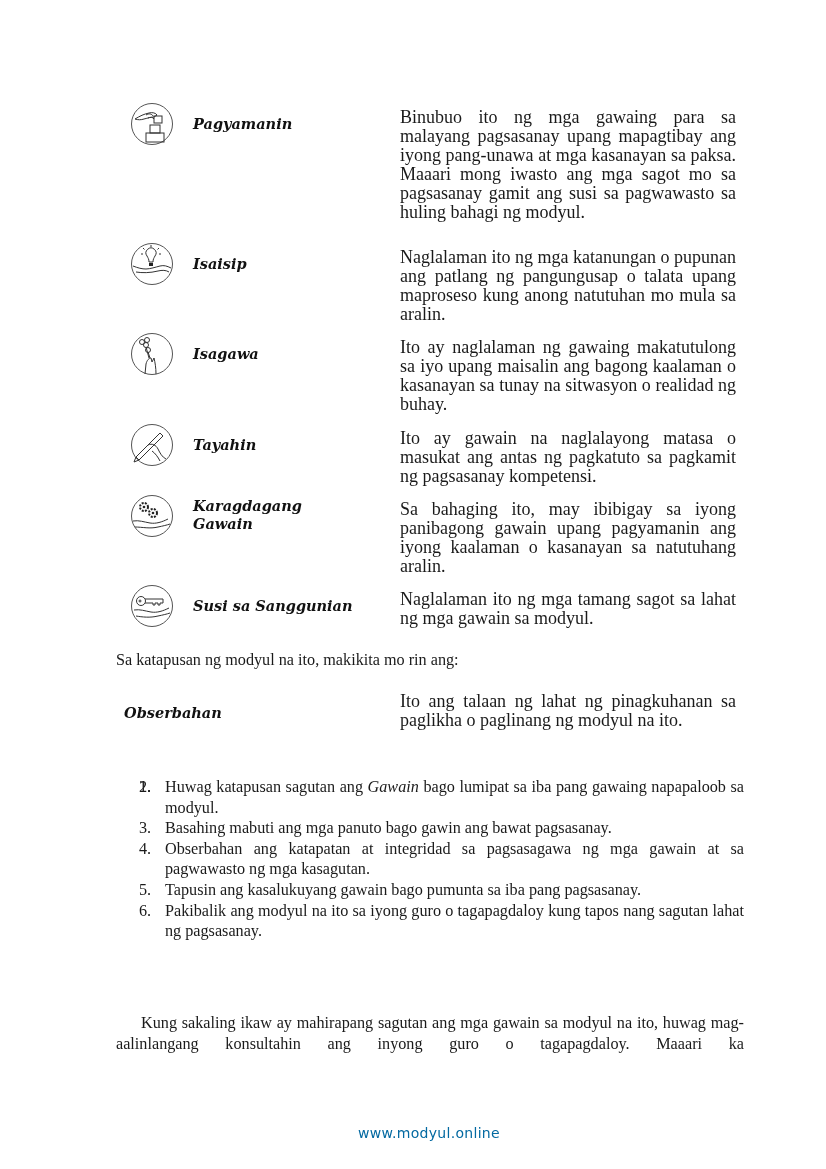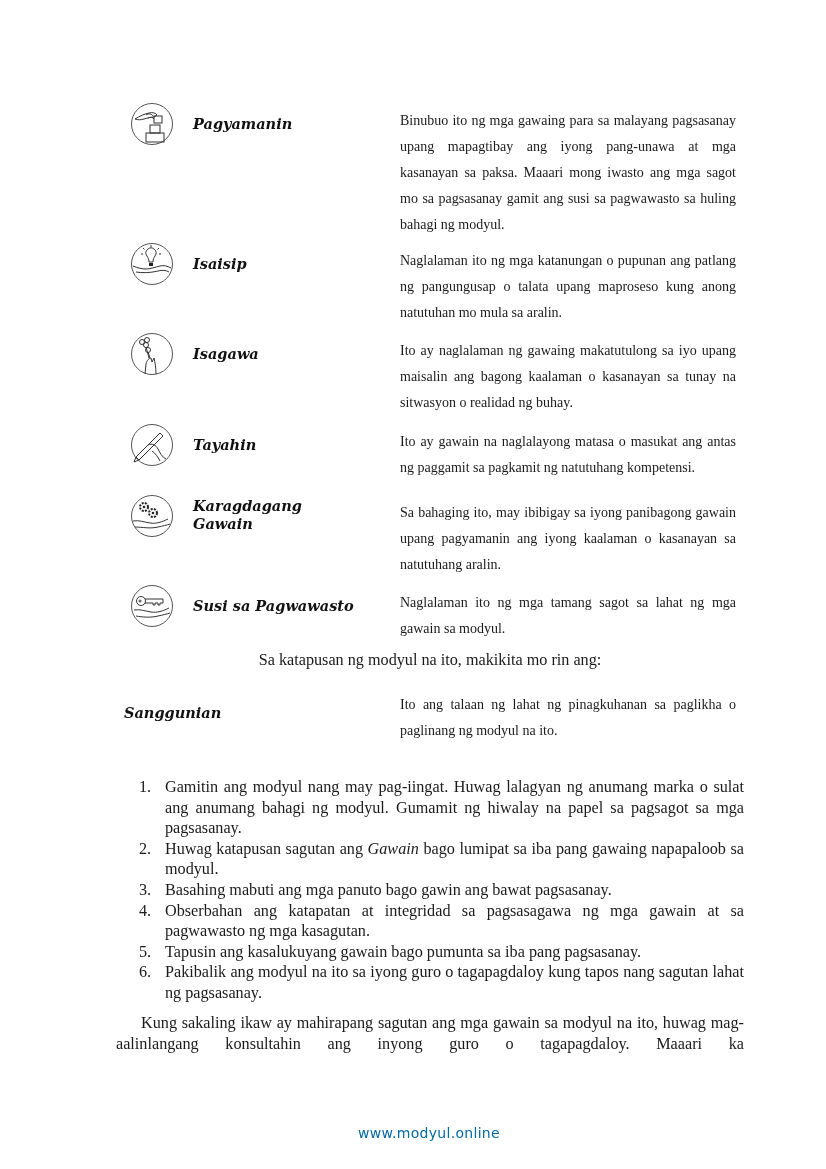--- a/index.html
+++ b/index.html
@@ -17,21 +17,21 @@
   .icon-wrap svg { width: 44px; height: 44px; display: block; }
   .term {
     position: absolute; left: 77px;
     font-family: "DejaVu Serif", serif;
     font-weight: bold; font-style: italic;
     font-size: 14.5px; line-height: 18px; color: #111;
   }
   .desc {
     position: absolute; left: 284px; width: 336px;
     font-family: "Liberation Serif", "DejaVu Serif", serif;
-    font-size: 14px; line-height: 26px;
+    font-size: 18px; line-height: 19px;
     text-align: justify; color: #1a1a1a;
   }
   .desc.last-left { text-align-last: left; }
 
   .para {
     position: absolute; left: 100px; width: 628px;
     font-family: "Liberation Serif", "DejaVu Serif", serif;
     font-size: 16.2px; line-height: 20.6px; color: #1a1a1a;
   }
   .list { position: absolute; left: 100px; width: 628px; margin: 0; padding: 0; list-style: none;
@@ -109,21 +109,21 @@
   <div class="row" style="top:423px;">
     <div class="icon-wrap" style="top:0;">
       <svg viewBox="0 0 44 44">
         <circle class="c" cx="22" cy="22" r="20.5"></circle>
         <path class="s" d="M6 34 L30 10 L33 13 L9 37 Z"></path>
         <path class="s" d="M6 34 L4 39 L9 37"></path>
         <path class="s" d="M18 22 C22 20,26 22,28 26 C30 30,32 34,36 36 M22 28 C25 30,28 34,30 38"></path>
       </svg>
     </div>
     <div class="term" style="top:13px;">Tayahin</div>
-    <div class="desc" style="top:6px;">Ito ay gawain na naglalayong matasa o masukat ang antas ng paggamit sa pagkamit ng natutuhang kompetensi.</div>
+    <div class="desc" style="top:6px;">Ito ay gawain na naglalayong matasa o masukat ang antas ng pagkatuto sa pagkamit ng pagsasanay kompetensi.</div>
   </div>
 
   <div class="row" style="top:494px;">
     <div class="icon-wrap" style="top:0;">
       <svg viewBox="0 0 44 44">
         <circle class="c" cx="22" cy="22" r="20.5"></circle>
         <circle cx="14" cy="13" r="4" fill="none" stroke="#222" stroke-width="2" stroke-dasharray="2 1.2"></circle>
         <circle cx="14" cy="13" r="1.3" fill="#222"></circle>
         <circle cx="23" cy="19" r="4" fill="none" stroke="#222" stroke-width="2" stroke-dasharray="2 1.2"></circle>
         <circle cx="23" cy="19" r="1.3" fill="#222"></circle>
@@ -140,34 +140,34 @@
   <div class="row" style="top:584px;">
     <div class="icon-wrap" style="top:0;">
       <svg viewBox="0 0 44 44">
         <circle class="c" cx="22" cy="22" r="20.5"></circle>
         <circle class="s" cx="11" cy="17" r="4.5"></circle>
         <circle class="s" cx="10" cy="17" r="1"></circle>
         <path class="s" d="M15 15 L33 15 L33 19 L30 19 L30 21 L28 21 L28 19 L25 19 L25 21 L23 21 L23 19 L15 19"></path>
         <path class="s" d="M4 26 C10 25,15 27,21 28 C27 29,33 27,39 24 M6 32 C12 33,20 34,28 32 C33 31,37 30,40 29"></path>
       </svg>
     </div>
-    <div class="term" style="top:13px;">Susi sa Pagwawasto</div>
+    <div class="term" style="top:13px;">Susi sa Sanggunian</div>
     <div class="desc last-left" style="top:6px;">Naglalaman ito ng mga tamang sagot sa lahat ng mga gawain sa modyul.</div>
   </div>
 
-  <div class="para" style="top:650px;text-align:center;">Sa katapusan ng modyul na ito, makikita mo rin ang:</div>
+  <div class="para" style="top:650px;">Sa katapusan ng modyul na ito, makikita mo rin ang:</div>
 
   <div class="row" style="top:690px;">
-    <div class="term" style="top:14px; left:8px;">Sanggunian</div>
+    <div class="term" style="top:14px; left:8px;">Obserbahan</div>
     <div class="desc last-left" style="top:2px;">Ito ang talaan ng lahat ng pinagkuhanan sa paglikha o paglinang ng modyul na ito.</div>
   </div>
 
 
   <ol class="list" style="top:777px;">
-    <li><span class="num">1.</span><span>Gamitin ang modyul nang may pag-iingat. Huwag lalagyan ng anumang marka o sulat ang anumang bahagi ng modyul. Gumamit ng hiwalay na papel sa pagsagot sa mga pagsasanay.</span></li>
+    <li><span class="num">1.</span></li>
     <li><span class="num">2.</span><span>Huwag katapusan sagutan ang </span><em>Gawain</em><span> bago lumipat sa iba pang gawaing napapaloob sa modyul.</span></li>
     <li><span class="num">3.</span><span>Basahing mabuti ang mga panuto bago gawin ang bawat pagsasanay.</span></li>
     <li><span class="num">4.</span><span>Obserbahan ang katapatan at integridad sa pagsasagawa ng mga gawain at sa pagwawasto ng mga kasagutan.</span></li>
     <li><span class="num">5.</span><span>Tapusin ang kasalukuyang gawain bago pumunta sa iba pang pagsasanay.</span></li>
     <li><span class="num">6.</span><span>Pakibalik ang modyul na ito sa iyong guro o tagapagdaloy kung tapos nang sagutan lahat ng pagsasanay.</span></li>
   </ol>
 
   <div class="indent-para" style="top:1013px; text-align-last: justify;">Kung sakaling ikaw ay mahirapang sagutan ang mga gawain sa modyul na ito, huwag mag-aalinlangang konsultahin ang inyong guro o tagapagdaloy. Maaari ka</div>
 
   <div class="page-num">iv</div>

